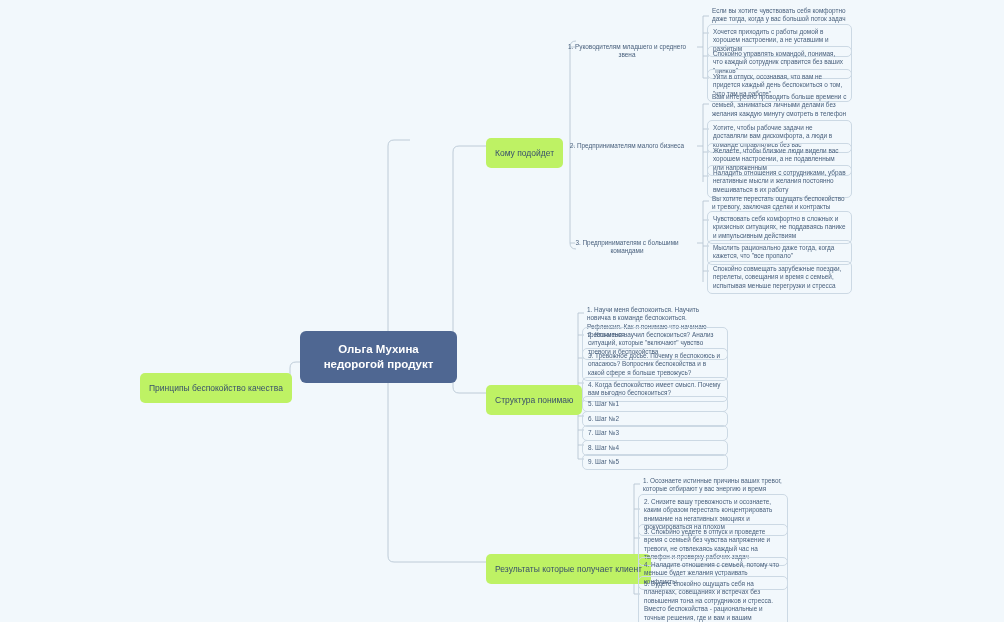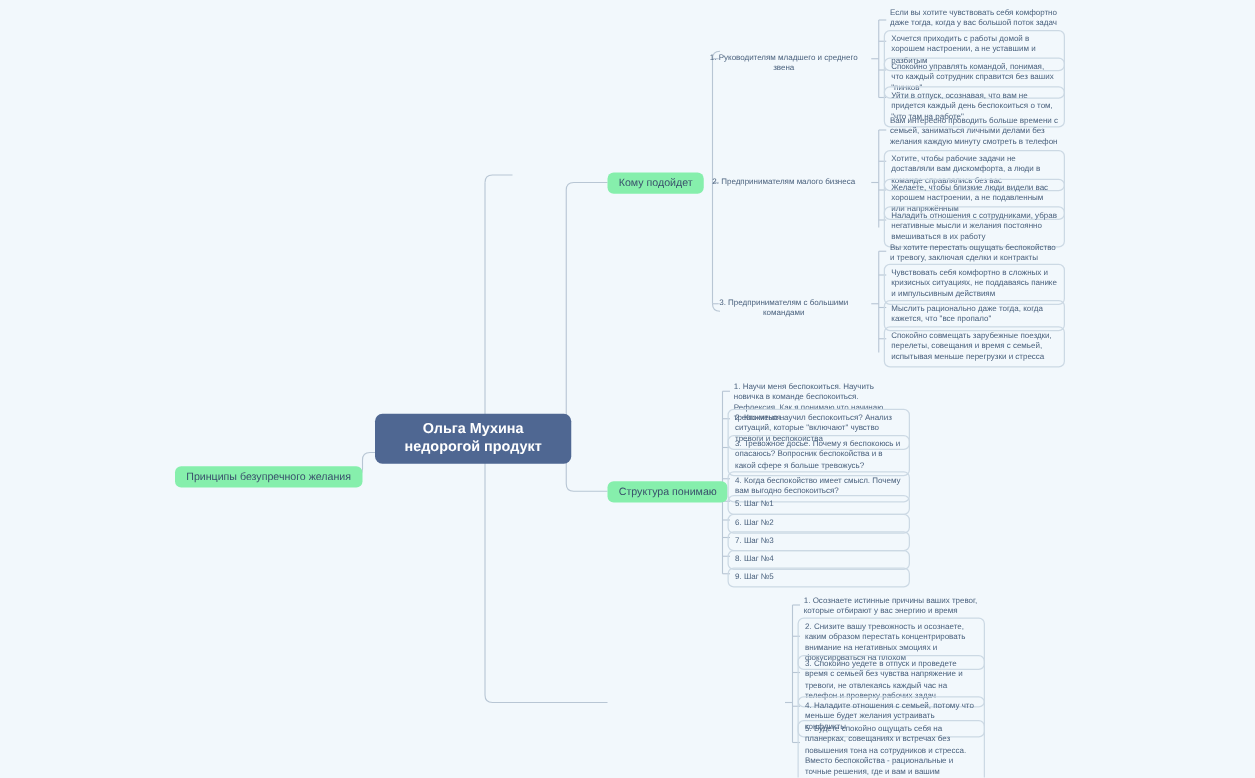--- a/index.html
+++ b/index.html
@@ -27,49 +27,49 @@
     height: 622px;
     pointer-events: none;
   }
 
   
   .root-node {
     position: absolute;
     left: 300px;
     top: 331px;
     width: 157px;
-    height: 40px;
+    height: 52px;
     background: #4f6792;
     border-radius: 6px;
     color: #ffffff;
     font-size: 11.5px;
     font-weight: bold;
     line-height: 15px;
     display: flex;
     align-items: center;
     justify-content: center;
     text-align: center;
     padding: 0 8px;
     box-sizing: border-box;
   }
 
   
   .cat-node {
     position: absolute;
-    background: #86efac;
+    background: #bef264;
     border-radius: 5px;
     color: #39506b;
     font-size: 8.5px;
     line-height: 11px;
     display: flex;
     align-items: center;
     justify-content: center;
     text-align: center;
     padding: 0 9px;
-    height: 17px;
+    height: 30px;
     box-sizing: border-box;
     white-space: nowrap;
   }
 
   
   .txt-node {
     position: absolute;
     color: #4a617d;
     font-size: 6.4px;
     line-height: 8.4px;
@@ -162,23 +162,26 @@
   </div>
 
   <div class="cat-node" style="left:486px; top:138px;">
     <span>Кому подойдет</span>
   </div>
 
   <div class="cat-node" style="left:486px; top:385px;">
     <span>Структура понимаю</span>
   </div>
 
+  <div class="cat-node" style="left:486px; top:554px;">
+    <span>Результаты которые получает клиент</span>
+  </div>
 
   <div class="cat-node" style="left:140px; top:373px;">
-    <span>Принципы безупречного желания</span>
+    <span>Принципы беспокойство качества</span>
   </div>
 
   <div class="txt-node plain lvl2" style="left:556px; top:40px; width:142px;">1. Руководителям младшего и среднего звена</div>
 
   <div class="txt-node plain lvl2" style="left:556px; top:139px; width:142px;">2. Предпринимателям малого бизнеса</div>
 
   <div class="txt-node plain lvl2" style="left:554px; top:236px; width:146px;">3. Предпринимателям с большими командами</div>
 
   <div class="txt-node plain" style="left:707px; top:4px; width:145px;">Если вы хотите чувствовать себя комфортно даже тогда, когда у вас большой поток задач</div>
   <div class="txt-node boxed" style="left:707px; top:24px; width:145px;">Хочется приходить с работы домой в хорошем настроении, а не уставшим и разбитым</div>

